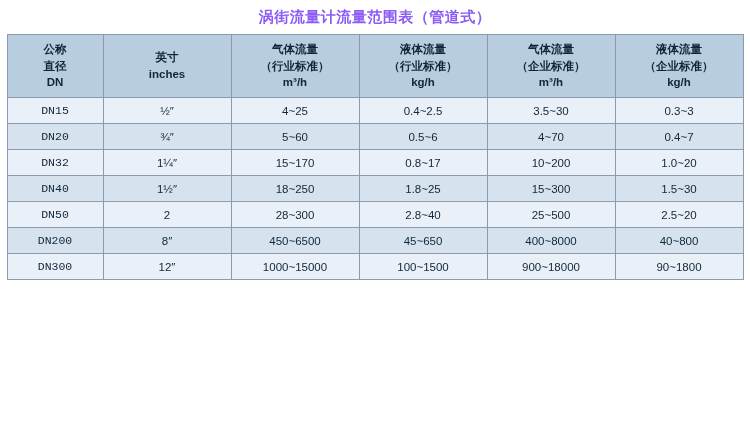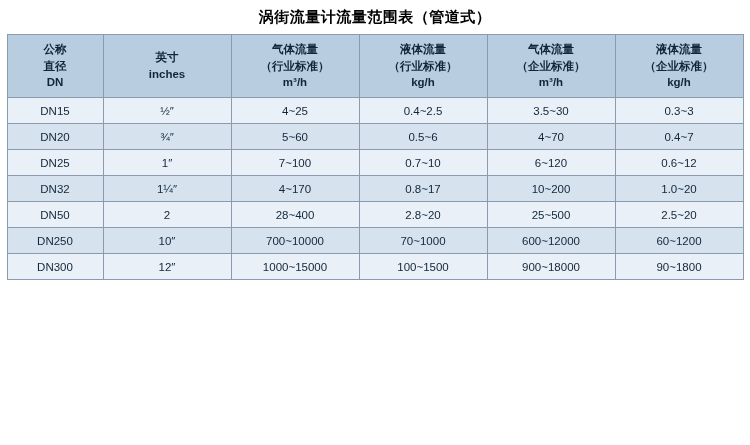--- a/index.html
+++ b/index.html
@@ -18,21 +18,21 @@
     width: 750px;
     height: 445px;
     position: relative;
     box-sizing: border-box;
     padding: 0;
   }
   .title {
     text-align: center;
     font-size: 15px;
     font-weight: bold;
-    color: #000000;
+    color: #8b5cf6;
     padding: 8px 0 7px 0;
     letter-spacing: 0.5px;
   }
   table.flow-table {
     border-collapse: collapse;
     width: 736px;
     margin: 0 auto;
     table-layout: fixed;
   }
   table.flow-table th,
@@ -56,20 +56,21 @@
   }
   tbody td {
     height: 25px;
     background: #e9f0f7;
   }
   tbody tr:nth-child(even) td {
     background: #d6e3ef;
   }
   tbody td.col-dn {
     font-weight: normal;
+    font-family: Liberation Mono, monospace;
   }
   col.c1 { width: 96px; }
   col.c2 { width: 128px; }
   col.c3 { width: 128px; }
   col.c4 { width: 128px; }
   col.c5 { width: 128px; }
   col.c6 { width: 128px; }
 </style>
 </head>
 <body>
@@ -132,50 +133,50 @@
       </tr>
       <tr>
         <td class="col-dn">DN20</td>
         <td>¾″</td>
         <td>5~60</td>
         <td>0.5~6</td>
         <td>4~70</td>
         <td>0.4~7</td>
       </tr>
       <tr>
-        <td class="col-dn">DN25</td>
-        <td>1″</td>
-        <td>7~100</td>
-        <td>0.7~10</td>
-        <td>6~120</td>
-        <td>0.6~12</td>
-      </tr>
-      <tr>
         <td class="col-dn">DN32</td>
         <td>1¼″</td>
-        <td>4~170</td>
+        <td>15~170</td>
         <td>0.8~17</td>
         <td>10~200</td>
         <td>1.0~20</td>
       </tr>
       <tr>
+        <td class="col-dn">DN40</td>
+        <td>1½″</td>
+        <td>18~250</td>
+        <td>1.8~25</td>
+        <td>15~300</td>
+        <td>1.5~30</td>
+      </tr>
+      <tr>
         <td class="col-dn">DN50</td>
         <td>2</td>
-        <td>28~400</td>
-        <td>2.8~20</td>
+        <td>28~300</td>
+        <td>2.8~40</td>
         <td>25~500</td>
         <td>2.5~20</td>
       </tr>
       <tr>
-        <td class="col-dn">DN250</td>
-        <td>10″</td>
-        <td>700~10000</td>
-        <td>70~1000</td>
-        <td>600~12000</td>
-        <td>60~1200</td>
+        <td class="col-dn">DN200</td>
+        <td>8″</td>
+        <td>450~6500</td>
+        <td>45~650</td>
+        <td>400~8000</td>
+        <td>40~800</td>
       </tr>
       <tr>
         <td class="col-dn">DN300</td>
         <td>12″</td>
         <td>1000~15000</td>
         <td>100~1500</td>
         <td>900~18000</td>
         <td>90~1800</td>
       </tr>
     </tbody>

